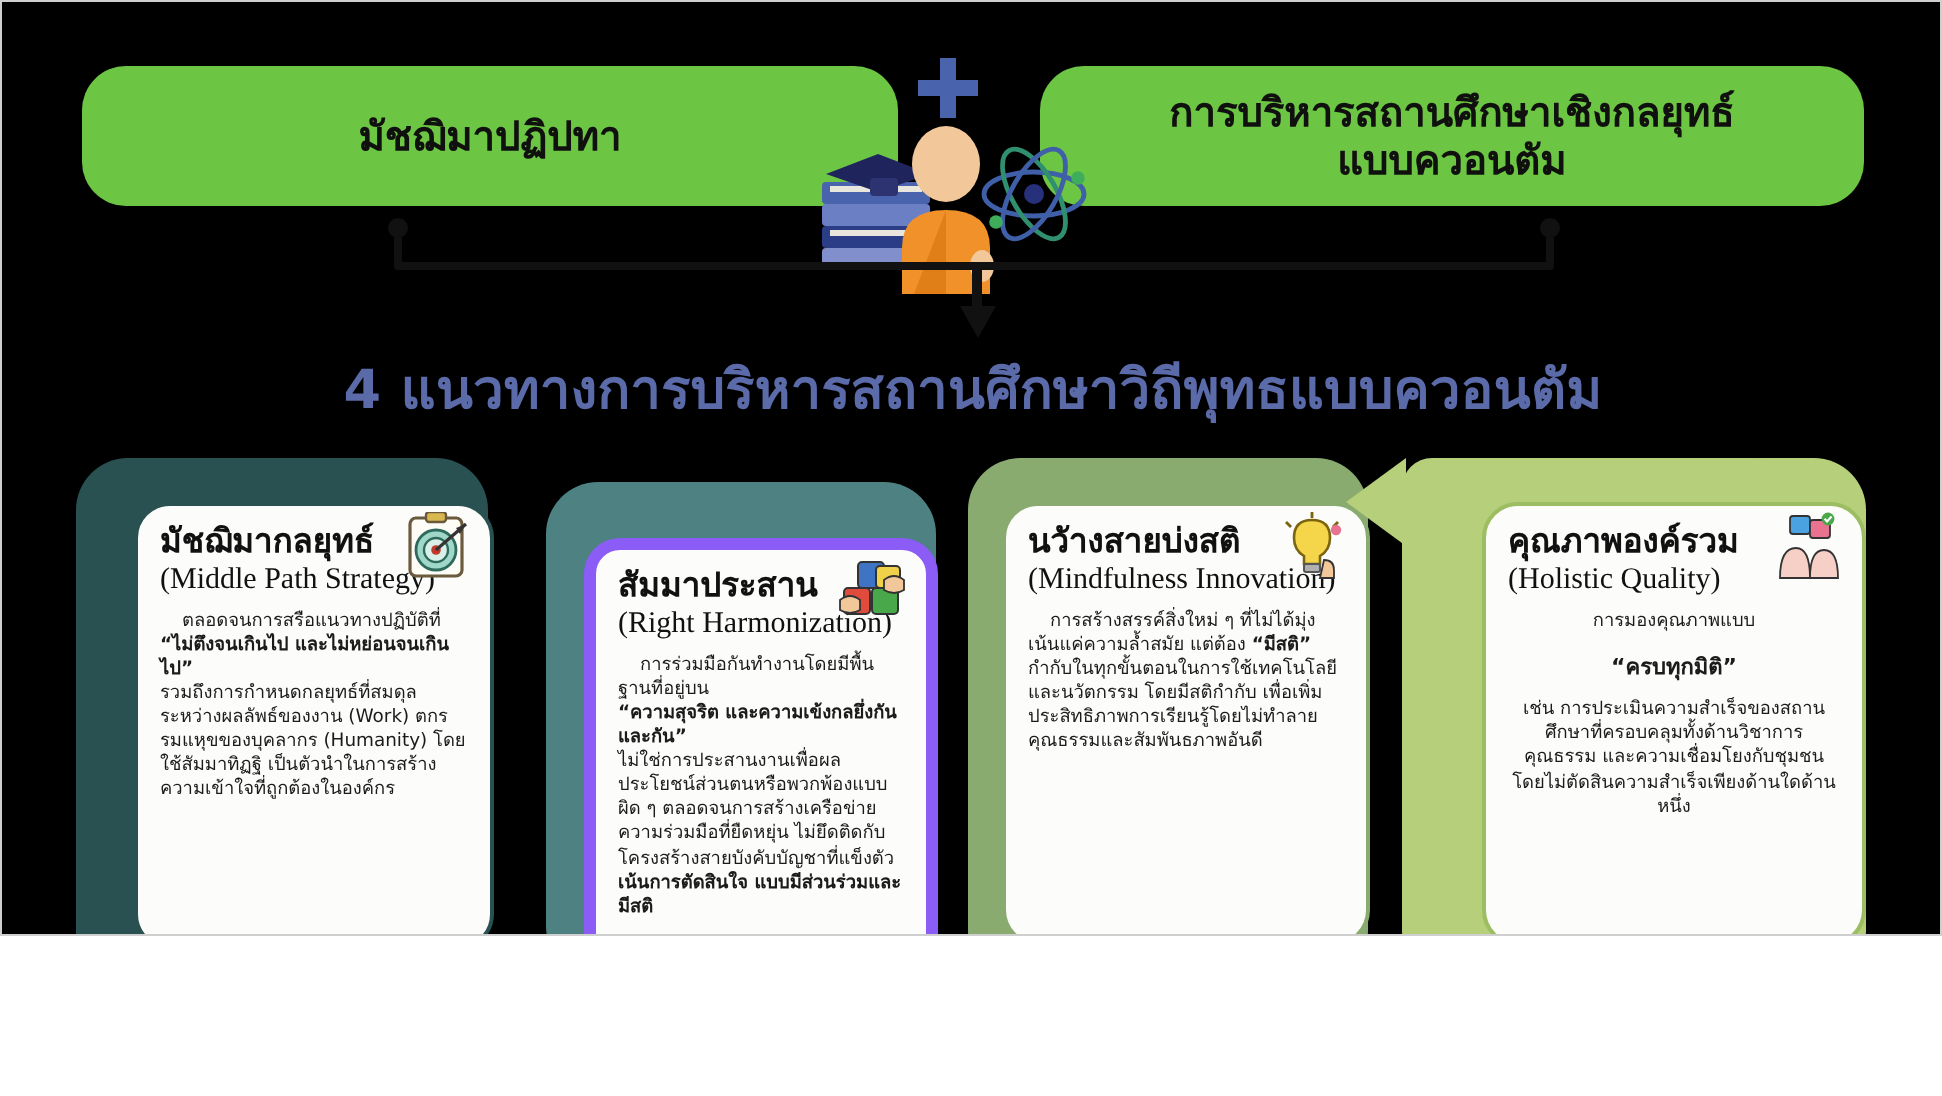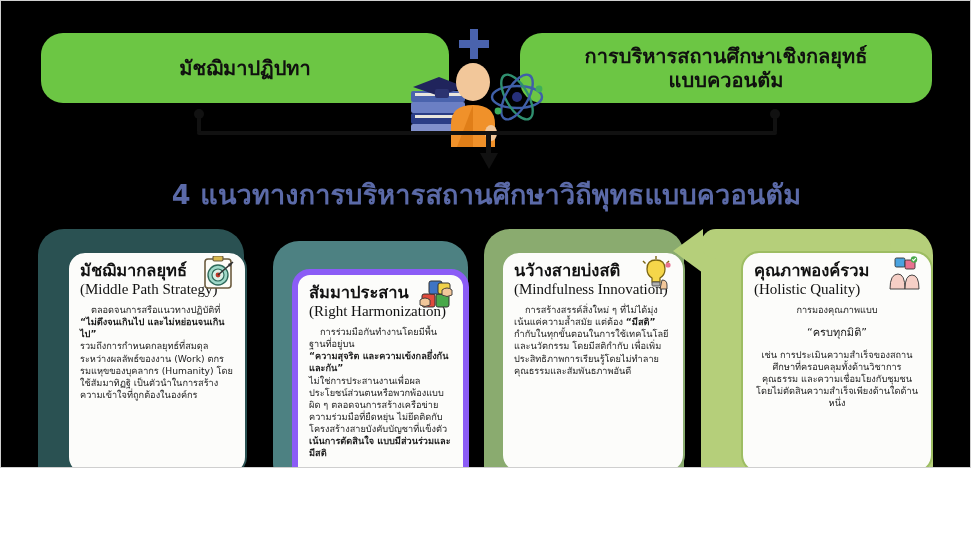--- a/index.html
+++ b/index.html
@@ -72,21 +72,21 @@
   .card-head{position:relative;font-family:Liberation Serif, serif;}
   .card-title-th{font-size:16.5px;font-weight:bold;color:#111;line-height:1.12;
                  display:inline;}
   .card-title-en{font-size:15px;color:#111;line-height:1.1;margin-top:1px;}
   .card-icon{position:absolute;right:-2px;top:-6px;width:36px;height:34px;}
 
   .card-body{margin-top:6px;font-size:9.2px;color:#1b1b1b;line-height:1.32;
              text-align:left;}
   .card-body .ind{text-indent:11px;}
   .card-body b{font-weight:bold;}
-  .q-center{text-align:center;font-weight:normal;font-size:11px;margin:10px 0 8px 0;}
+  .q-center{text-align:center;font-weight:bold;font-size:11px;margin:10px 0 8px 0;}
   .c-center{text-align:center;}
 </style>
 </head>
 <body>
 
 <div id="canvas">
 
   <div id="hdr-left" class="hdr-box">
     <span>มัชฌิมาปฏิปทา</span>
   </div>

